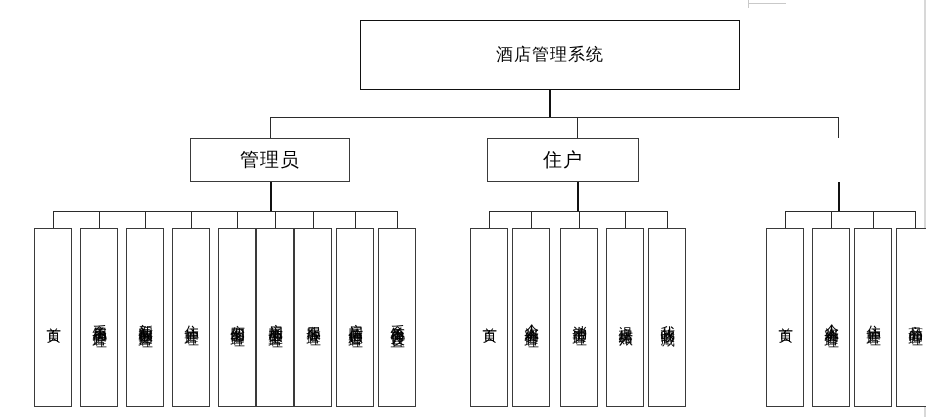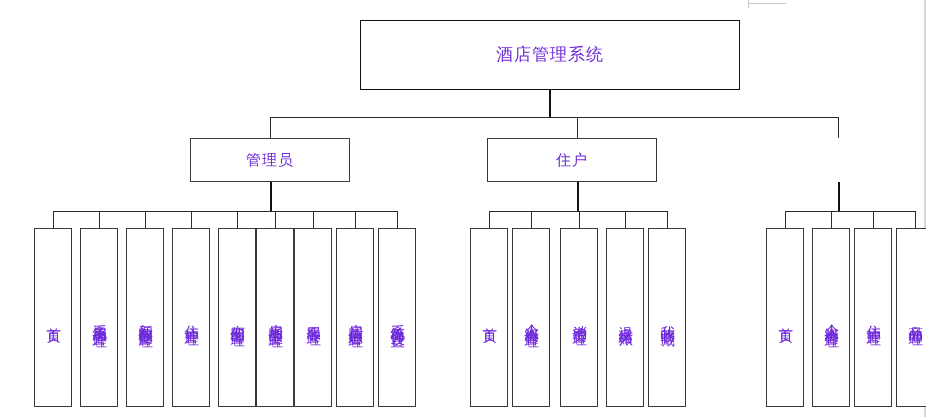--- a/index.html
+++ b/index.html
@@ -27,27 +27,27 @@
     justify-content: center;
     color: #000000;
   }
   .node.root {
     border-color: #111111;
   }
   .node-label {
     display: block;
     text-align: center;
     line-height: 1.12;
-    color: #6d28d9;
+    color: #000000;
     white-space: nowrap;
   }
 
   
   .node.root .node-label { font-size: 17px; letter-spacing: 1px; }
-  .node.lvl2 .node-label { font-size: 15px; letter-spacing: 1px; }
+  .node.lvl2 .node-label { font-size: 19px; letter-spacing: 1px; }
 
   
   .node.leaf {
     align-items: center;
     justify-content: center;
     padding: 6px 0;
   }
   .node.leaf .node-label {
     writing-mode: vertical-rl;
     text-orientation: upright;
@@ -103,21 +103,21 @@
   <div class="conn h" style="left:270px; top:117px; width:568px;"></div>
 
   <div class="conn v" style="left:270px; top:117px; height:21px;"></div>
   <div class="conn v" style="left:577px; top:117px; height:21px;"></div>
   <div class="conn v" style="left:838px; top:117px; height:21px;"></div>
 
   <div class="node lvl2" id="node-admin" style="left: 190px; top: 138px; width: 160px; height: 44px;">
     <span class="node-label">管理员</span>
   </div>
 
-  <div class="node lvl2" id="node-resident" style="left: 487px; top: 138px; width: 170px; height: 44px;">
+  <div class="node lvl2" id="node-resident" style="left: 487px; top: 138px; width: 152px; height: 44px;">
     <span class="node-label">住户</span>
   </div>
 
 
   <div id="leaf-connectors">
       <div class="conn thick-v" style="left: 270px; top: 182px; height: 29px;"></div>
       <div class="conn h" style="left: 53px; top: 211px; width: 344px;"></div>
       <div class="conn v" style="left: 53px; top: 211px; height: 17px;"></div>
       <div class="conn v" style="left: 99px; top: 211px; height: 17px;"></div>
       <div class="conn v" style="left: 145px; top: 211px; height: 17px;"></div>

